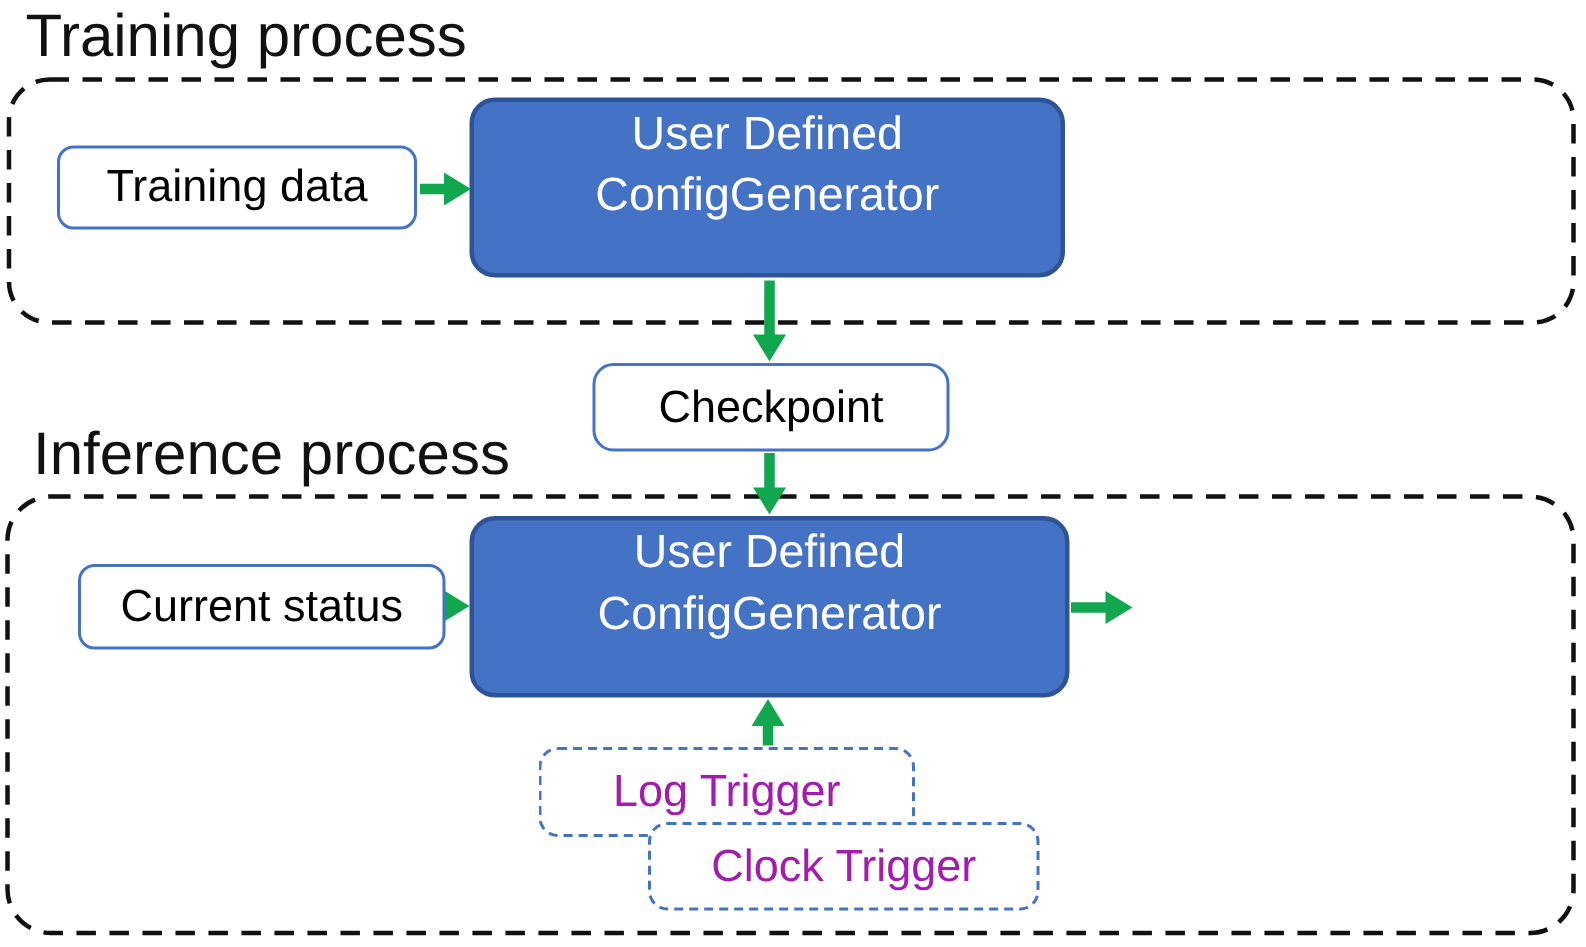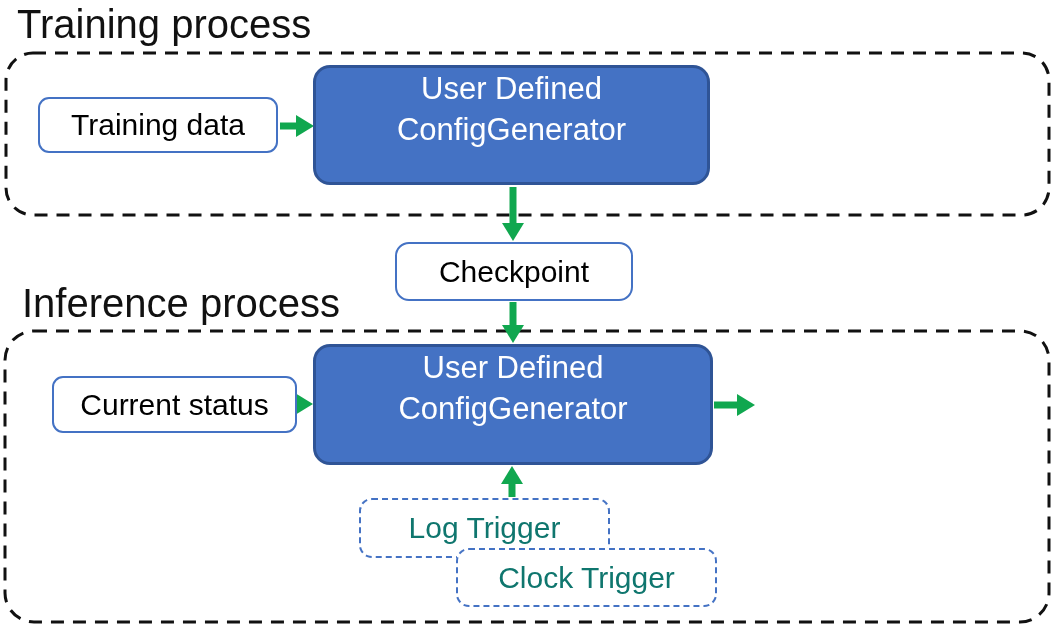--- a/index.html
+++ b/index.html
@@ -74,26 +74,26 @@
   .trigger-box {
     position: absolute;
     z-index: 3;
     background: #ffffff;
     border: 2px dashed #4472C4;
     border-radius: 13px;
     display: flex;
     align-items: center;
     justify-content: center;
     font-size: 30px;
-    color: #0f766e;
+    color: #a21caf;
     white-space: nowrap;
     box-sizing: border-box;
   }
   .box-log-trigger   { left: 359px; top: 498px; width: 251px; height: 60px; z-index: 3; }
-  .box-clock-trigger { left: 456px; top: 548px; width: 261px; height: 59px; z-index: 4; }
+  .box-clock-trigger { left: 432px; top: 548px; width: 261px; height: 59px; z-index: 4; }
 </style>
 </head>
 <body>
 
 <div class="canvas">
 
   <svg class="svg-layer" viewBox="0 0 1057 631" xmlns="http://www.w3.org/2000/svg">
 
     <rect x="6" y="53" width="1043" height="162" rx="27" ry="27" fill="none" stroke="#111111" stroke-width="3" stroke-dasharray="13 9"></rect>
     <rect x="5" y="331" width="1044" height="291" rx="29" ry="29" fill="none" stroke="#111111" stroke-width="3" stroke-dasharray="13 9"></rect>

